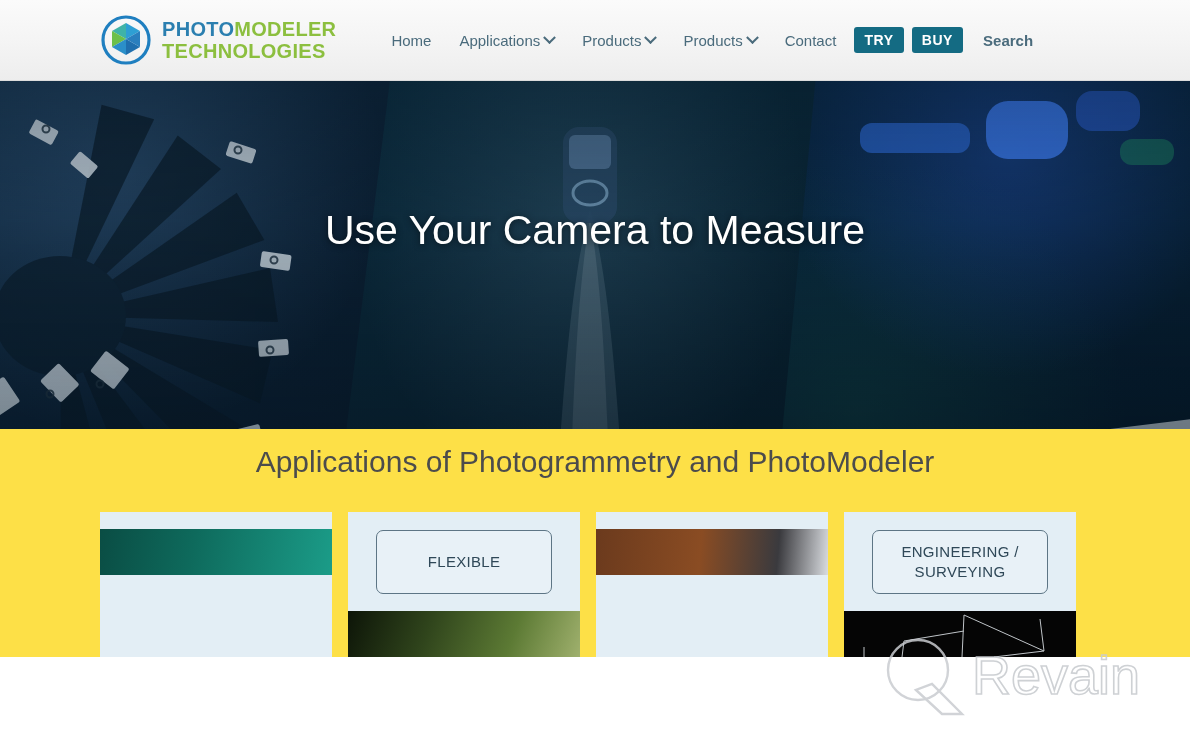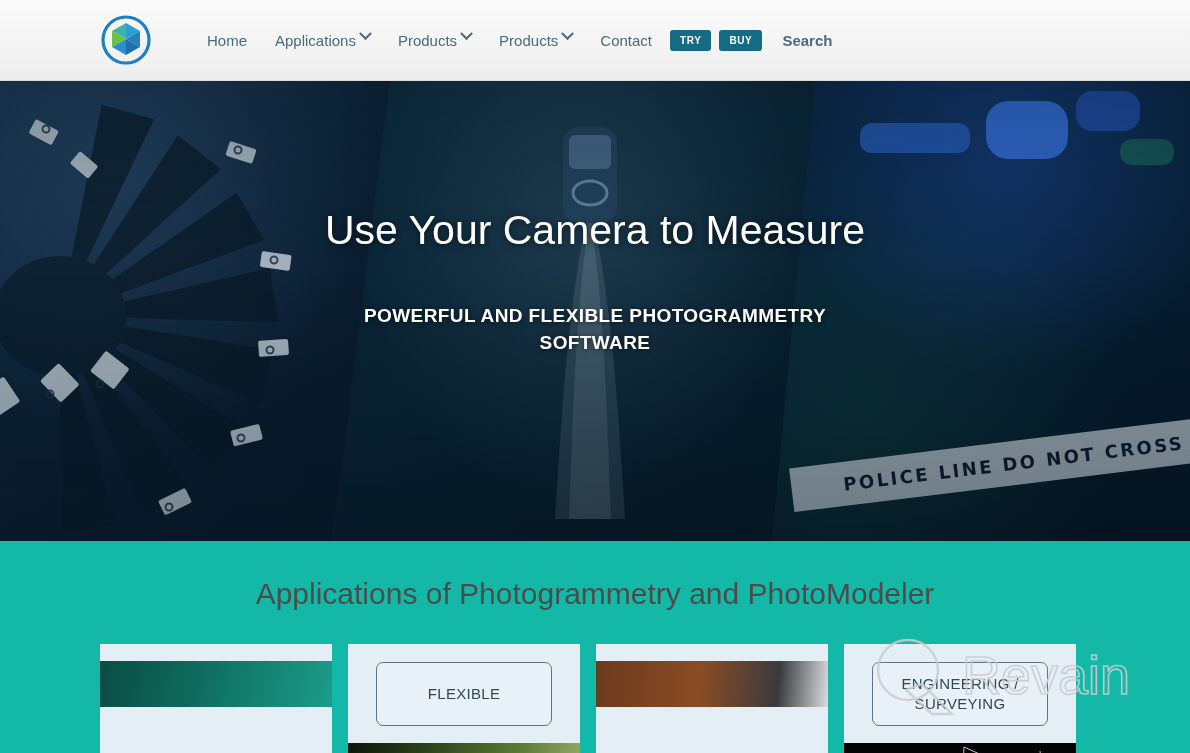--- a/index.html
+++ b/index.html
@@ -48,20 +48,21 @@
 
   
   .main-nav {
     margin-left: 41px;
     display: flex;
     align-items: center;
     gap: 0;
   }
   .nav-item {
     display: inline-flex;
+    align-items: center;
     gap: 5px;
     color: #4a6b7c;
     font-size: 15px;
     text-decoration: none;
     padding: 6px 14px;
     white-space: nowrap;
     cursor: pointer;
   }
   .chev {
     display: inline-block;
@@ -70,38 +71,38 @@
     border-bottom: 2px solid #4a6b7c;
     transform: rotate(45deg) translate(-2px,-2px);
     flex: none;
   }
   .nav-btn {
     display: inline-flex;
     align-items: center;
     justify-content: center;
     background: #146b83;
     color: #ffffff;
-    font-size: 10px;
+    font-size: 14px;
     font-weight: bold;
     letter-spacing: 0.6px;
     padding: 5px 10px;
     border-radius: 3px;
     margin: 0 4px;
     text-decoration: none;
     cursor: pointer;
     text-align: center;
   }
   .nav-btn:first-of-type { margin-left: 8px; }
   .nav-search { padding-left: 16px; font-weight: bold; }
 
   
   .hero {
     position: relative;
     width: 1190px;
-    height: 460px;
+    height: 348px;
     overflow: hidden;
     background: #0b2033;
   }
 
   
   .hero-panel { position: absolute; top: -20px; height: 500px; }
 
   .panel-left {
     left: 0; width: 400px;
     background:
@@ -176,22 +177,22 @@
     line-height: 1.42;
     letter-spacing: 0.4px;
     text-shadow: 0 1px 5px rgba(0,0,0,0.6);
   }
 
   
   .apps-section {
     position: relative;
     width: 1190px;
     height: 228px;
-    background: #14b8a6;
-    padding-top: 36px;
+    background: #fde047;
+    padding-top: 16px;
   }
   .apps-heading {
     text-align: center;
     color: #4c4c4c;
     font-size: 30px;
     font-weight: normal;
   }
 
   .cards {
     margin: 33px auto 0;
@@ -230,21 +231,21 @@
     height: 46px;
   }
   .ph-marine { background: linear-gradient(100deg, #0a4d44 0%, #0e6a5c 40%, #1b9c88 100%); }
   .ph-forensics { background: linear-gradient(110deg, #0d1508 0%, #30451c 35%, #5c7a34 70%, #9fb06d 100%); }
   .ph-manufacturing { background: linear-gradient(95deg, #6b3a1d 0%, #8a4c23 45%, #3a3a3e 78%, #d9dce0 100%); }
   .ph-engineering { background: #050505; }
 
   
   .watermark {
     position: absolute;
-    right: 24px;
+    right: 14px;
     top: 632px;
     width: 300px;
     height: 86px;
     z-index: 30;
     pointer-events: none;
   }
 </style>
 </head>
 <body>
 
@@ -256,20 +257,26 @@
         <circle cx="26" cy="26" r="23" fill="none" stroke="#1f7fc0" stroke-width="3.2"></circle>
         <g>
           <polygon points="26,9 40,17 26,25" fill="#2e9fd4"></polygon>
           <polygon points="26,9 12,17 26,25" fill="#3fb3a8"></polygon>
           <polygon points="12,17 12,33 26,25" fill="#6cc04a"></polygon>
           <polygon points="12,33 26,41 26,25" fill="#2b8fc9"></polygon>
           <polygon points="26,41 40,33 26,25" fill="#1f6fae"></polygon>
           <polygon points="40,33 40,17 26,25" fill="#2a7fbe"></polygon>
         </g>
       </svg>
+    </span>
+    <span class="brand-words">
+      <span class="brand-line brand-line-1">
+        <span class="w-photo">PHOTO</span><span class="w-model">MODELER</span>
+      </span>
+      <span class="brand-line w-tech">TECHNOLOGIES</span>
     </span>
   </a>
 
   <nav class="main-nav">
     <a class="nav-item" href="#">
       <span>Home</span>
     </a>
     <a class="nav-item" href="#">
       <span>Applications</span>
       <i class="chev"></i>
@@ -400,24 +407,20 @@
       <span>POLICE LINE DO NOT CROSS</span>
     </div>
   </div>
 
   <div class="hero-overlay"></div>
 
   <div class="hero-content">
     <h1 class="hero-title">
       <span>Use Your Camera to Measure</span><br>
     </h1>
-    <p class="hero-sub">
-      <span>POWERFUL AND FLEXIBLE PHOTOGRAMMETRY</span><br>
-      <span>SOFTWARE</span>
-    </p>
   </div>
 
 </section>
 
 <section class="apps-section">
 
   <h2 class="apps-heading">Applications of Photogrammetry and PhotoModeler</h2>
 
   <div class="cards">
 

